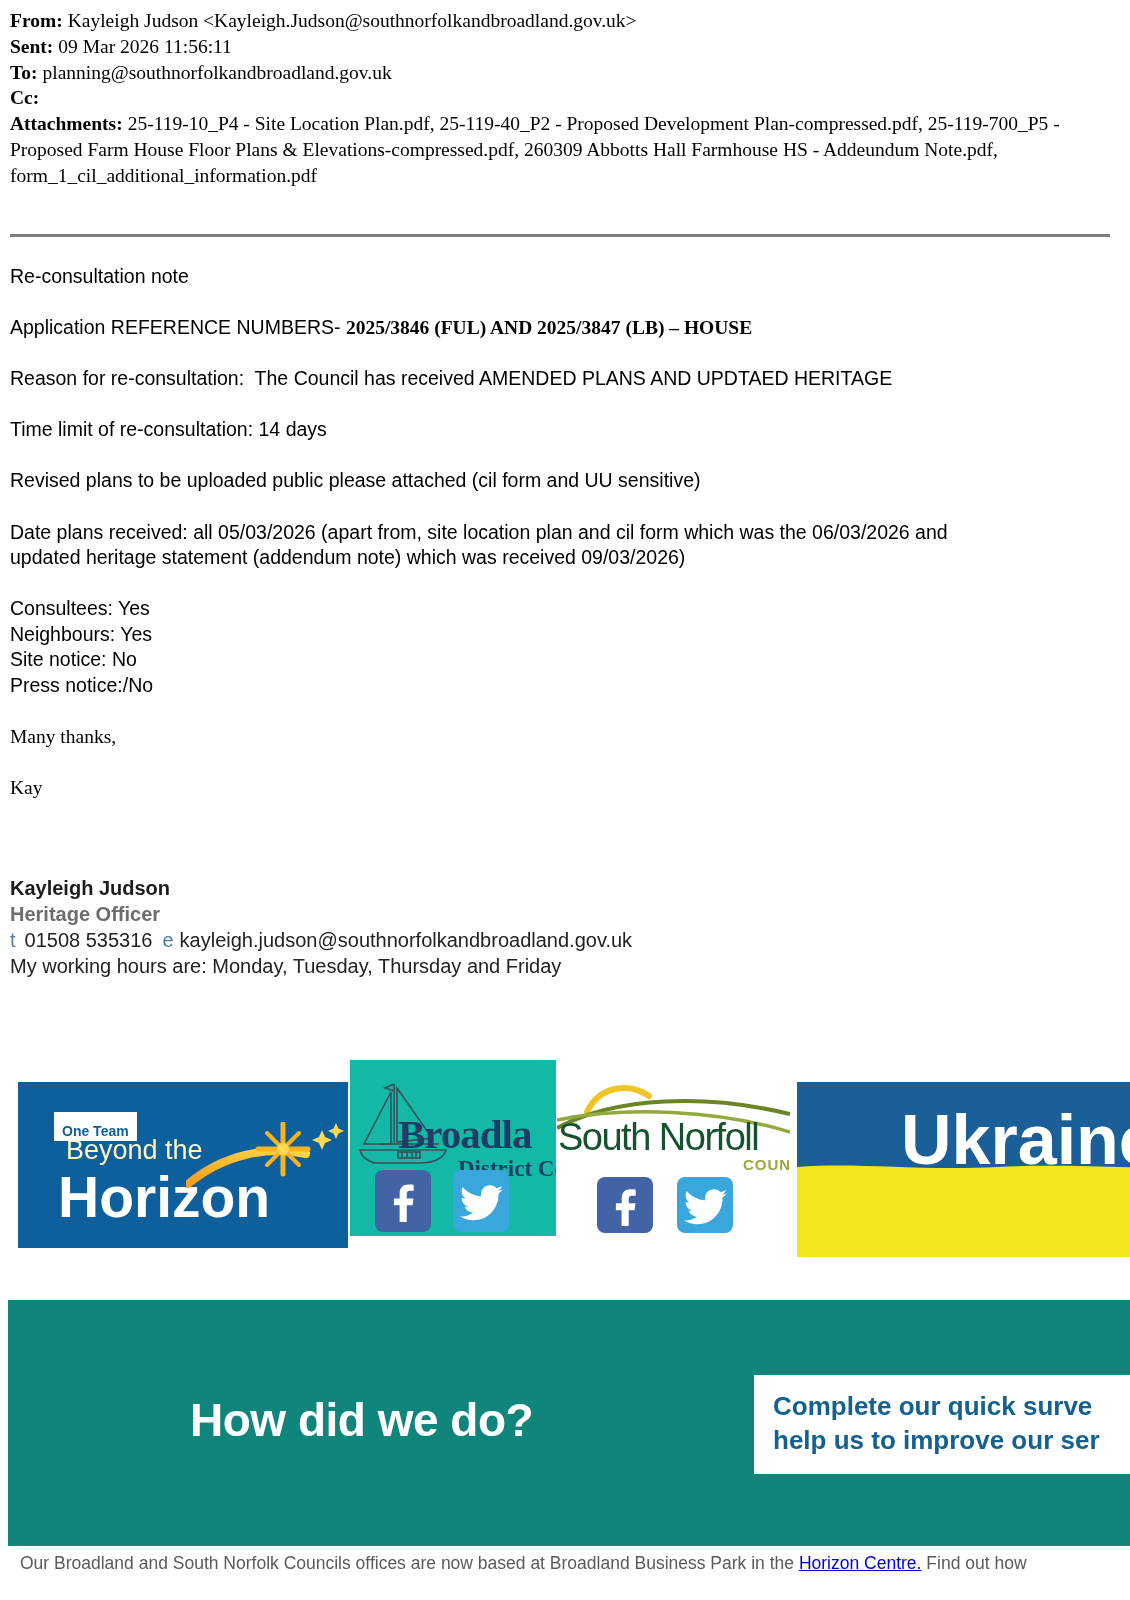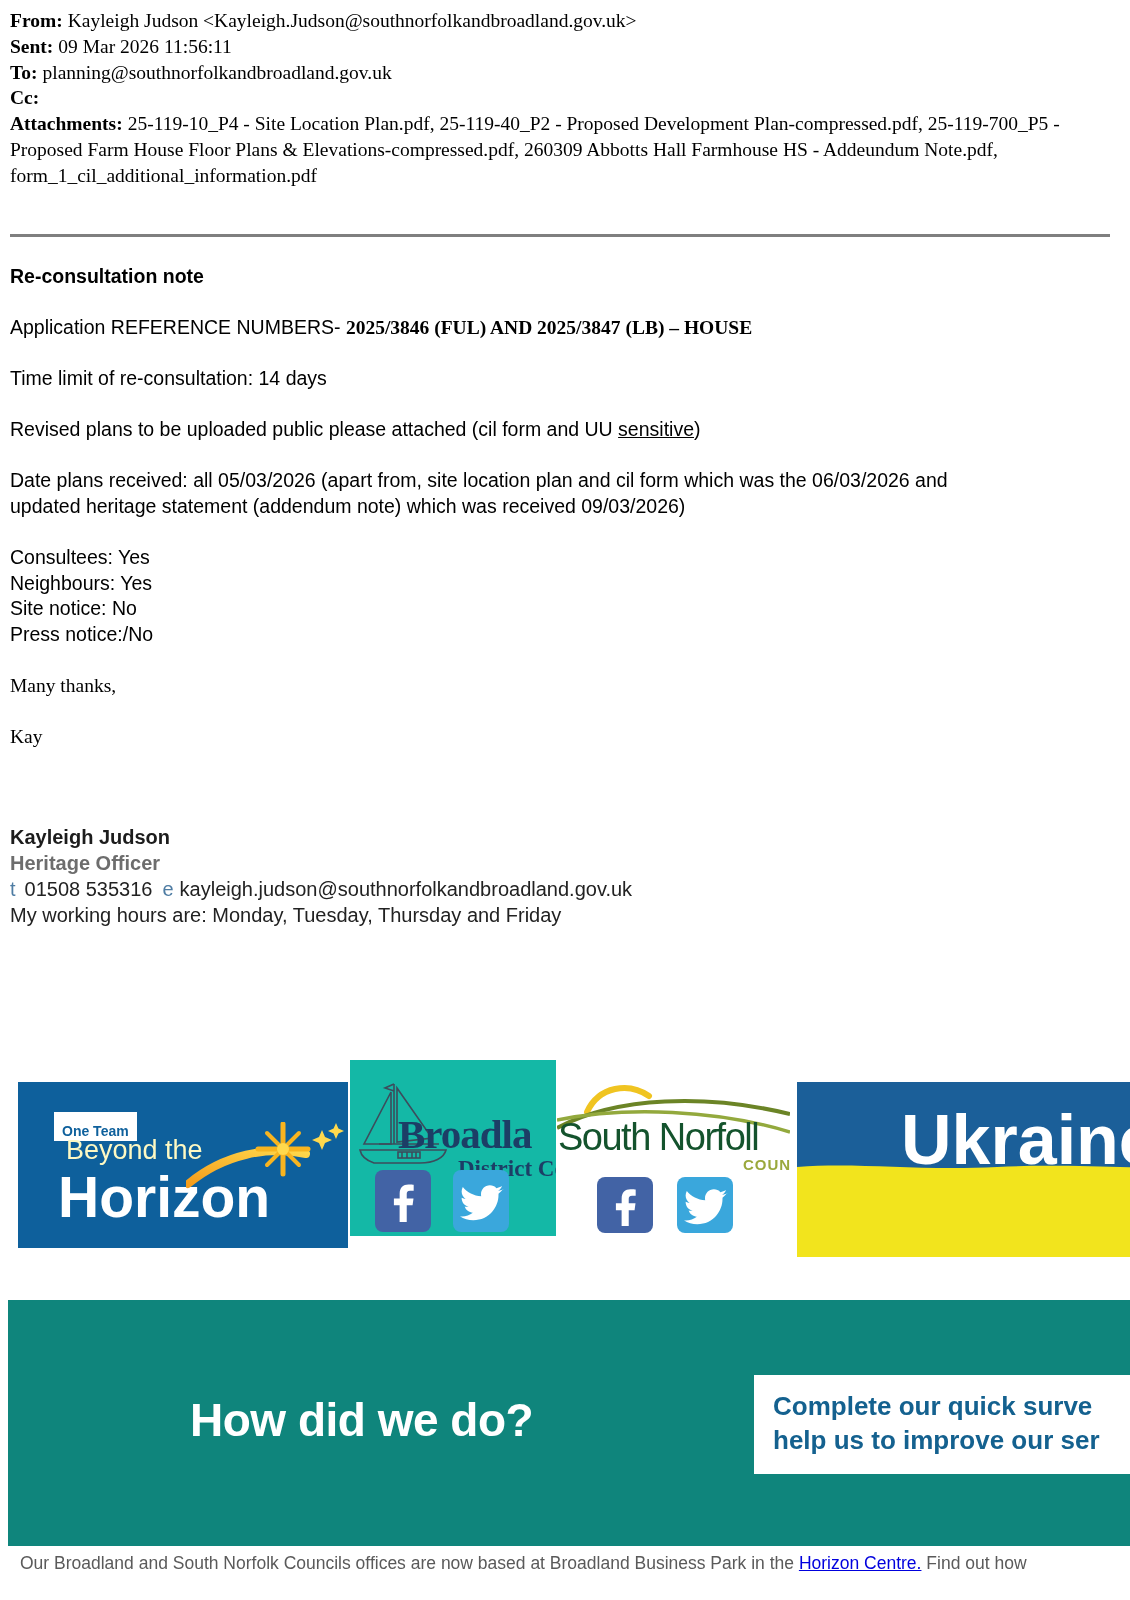--- a/index.html
+++ b/index.html
@@ -9,24 +9,24 @@
     background:#fff; overflow:hidden;
     font-family:"Liberation Sans", sans-serif; color:#000;
   }
   
   #flow { position:absolute; left:10px; top:8px; width:1108px; }
   .hline { font-family:"Liberation Serif", serif; font-size:19.5px; line-height:25.8px; }
   .hlabel { font-weight:bold; margin-right:5px; }
   .rule { height:3px; background:#7f7f7f; margin:45px 0 27px 0; width:1100px; }
   
   .para { font-size:19.5px; line-height:25.6px; margin-bottom:25.6px; }
-  .para.bold { font-weight:bold; }
+  .para.bold { font-weight:normal; }
   .serifp { font-family:"Liberation Serif", serif; }
   .refs { font-family:"Liberation Serif", serif; font-weight:bold; }
-  .und { text-decoration:underline; }
+  .und { }
   .kay-gap { margin-bottom:74px; }
   
   .sig-name { font-size:20px; font-weight:bold; color:#1c1c1c; line-height:26px; }
   .sig-role { font-size:20px; font-weight:bold; color:#6d6d6d; line-height:26px; }
   .sig-line { font-size:20px; line-height:26px; color:#222; }
   .te { color:#4e7ca3; margin-right:9px; }
   .te2 { color:#4e7ca3; margin:0 6px 0 10px; }
   
   .banner { position:absolute; }
   #horizon { left:18px; top:1082px; width:330px; height:166px; background:#0e609c; cursor:pointer; }
@@ -90,20 +90,21 @@
 
     <div class="rule"></div>
 
     <div class="para bold">Re-consultation note</div>
 
     <div class="para">
       <span>Application REFERENCE NUMBERS- </span><span class="refs">2025/3846 (FUL) AND 2025/3847 (LB) – HOUSE</span>
     </div>
 
     <div class="para">
+      <div>Reason for re-consultation:&nbsp; The Council has received AMENDED PLANS AND UPDTAED HERITAGE</div>
     </div>
 
     <div class="para">Time limit of re-consultation: 14 days</div>
 
     <div class="para">
       <span>Revised plans to be uploaded public please attached (cil form and UU </span><span class="und">sensitive</span><span>)</span>
     </div>
 
     <div class="para">
       <div>Date plans received: all 05/03/2026 (apart from, site location plan and cil form which was the 06/03/2026 and</div>

